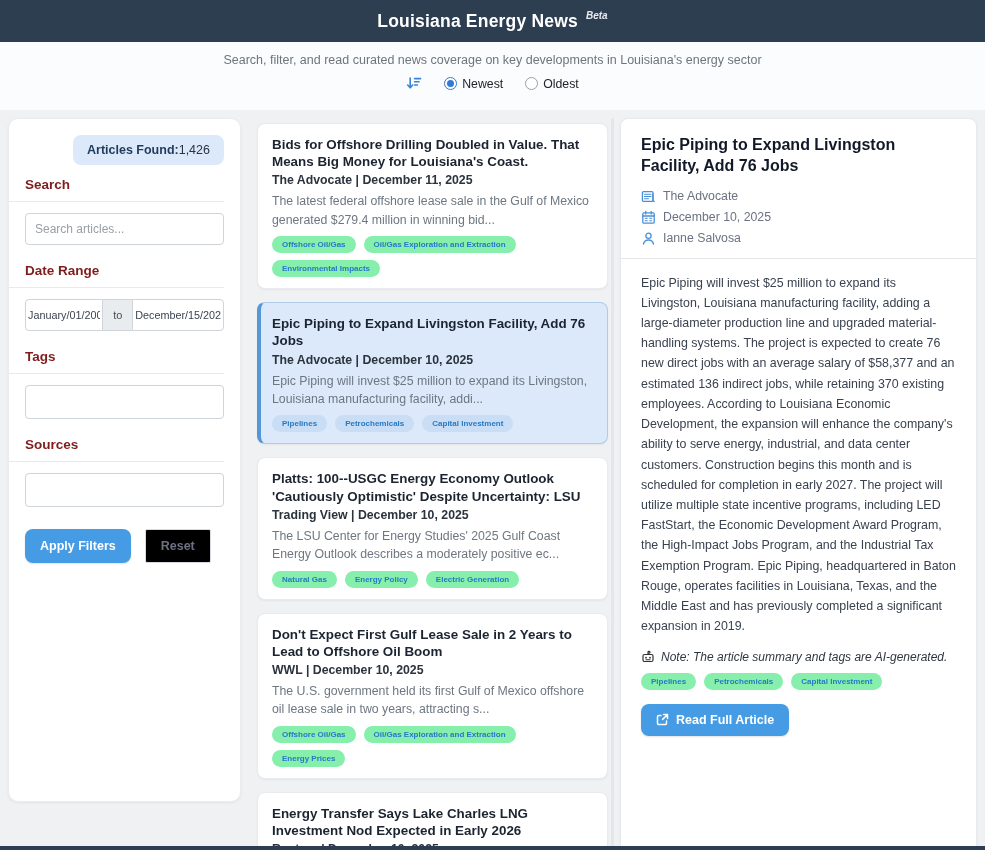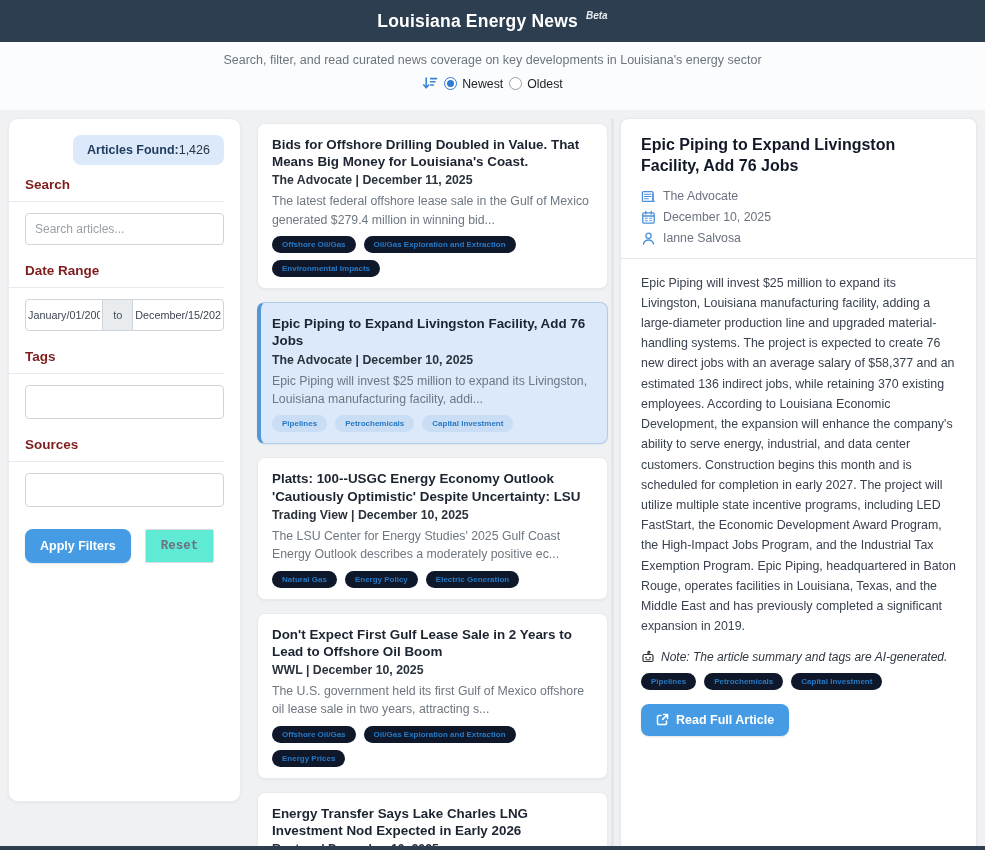--- a/index.html
+++ b/index.html
@@ -10,21 +10,21 @@
   
   .header { position:absolute; top:0; left:0; right:0; height:42px; background:#2c3e50;
             display:flex; align-items:center; justify-content:center; z-index:5; }
   .header h1 { color:#ffffff; font-size:17.5px; font-weight:700; letter-spacing:.2px; }
   .beta { color:#e8ecf1; font-size:10px; font-style:italic; font-weight:600; margin-left:8px;
           transform:translateY(-6px); display:inline-block; }
 
   .subtitle { position:absolute; top:53px; left:0; right:0; text-align:center;
               font-size:12.5px; color:#6c757d; }
   .sort-row { position:absolute; top:76px; left:0; right:0; display:flex; align-items:center;
-              justify-content:center; gap:6px; font-size:12.3px; color:#212529; }
+              justify-content:center; gap:22px; font-size:12.3px; color:#212529; }
   .sort-row label { display:flex; align-items:center; gap:5px; cursor:pointer; }
   .radio { width:13px; height:13px; border-radius:50%; border:1.5px solid #9aa0a6;
            display:inline-block; position:relative; background:#fff; }
   .radio.on { border-color:#2f7bd3; }
   .radio.on::after { content:''; position:absolute; inset:2px; border-radius:50%; background:#2f7bd3; }
 
   .main-bg { position:absolute; top:110px; left:0; right:0; bottom:0; background:#f0f1f3; }
 
   
   .sidebar { position:absolute; left:8px; top:118px; width:233px; height:684px; background:#fff;
@@ -44,36 +44,36 @@
               text-align:center; min-width:0; font-family:"Liberation Sans",sans-serif; background:#fff; }
   .dg input.from { flex:1 1 46%; border-radius:4px 0 0 4px; }
   .dg input.to-d { flex:1 1 54%; border-radius:0 4px 4px 0; }
   .dg .to-sep { width:29px; flex:0 0 29px; background:#e9ecef; border-top:1px solid #ced4da;
                 border-bottom:1px solid #ced4da; display:flex; align-items:center; justify-content:center;
                 font-size:11px; color:#495057; }
   .btn-row { margin-top:22px; display:flex; gap:14px; }
   .btn-primary { background:#459ce4; color:#fff; border:none; border-radius:8px; padding:9px 15px;
                  font-size:12.5px; font-weight:700; cursor:pointer; font-family:"Liberation Sans",sans-serif;
                  box-shadow:0 1px 2px rgba(0,0,0,.12); display:inline-flex; align-items:center; gap:7px; }
-  .btn-ghost { background:#5eead4; color:#6b7280; border:1px solid #d7dade; border-radius:2px;
+  .btn-ghost { background:#000000; color:#6b7280; border:1px solid #d7dade; border-radius:2px;
                padding:9px 15px; font-size:12.5px; font-weight:600; cursor:pointer;
-               font-family:Liberation Mono, monospace; }
+               font-family:Liberation Sans, sans-serif; }
 
   
   .list { position:absolute; left:255px; top:118px; width:355px; bottom:0; overflow:hidden; }
   .scroll-track { position:absolute; left:611px; top:118px; width:3px; bottom:0; background:#e4e6e9;
                   border-radius:2px; }
   .card { background:#fff; border:1px solid #e8eaed; border-radius:8px; box-shadow:0 1px 2px rgba(0,0,0,.05);
           padding:12px 14px 11px; margin:0 2px 13px 2px; cursor:pointer; }
   .list .card:first-child { margin-top:5px; }
   .card.selected { background:#dbe9fb; border-color:#aecbeb; border-left:4px solid #5596d6; padding-left:11px; }
   .card h3 { font-size:13.4px; font-weight:700; color:#1b2430; line-height:1.28; }
   .card .meta { font-size:12.3px; font-weight:600; color:#2b333d; margin:3px 0 5px; }
   .card .excerpt { font-size:12.3px; color:#6e7781; line-height:1.5; }
-  .pill { display:inline-block; background:#0f172a; color:#2779c4; font-size:8px; font-weight:700;
+  .pill { display:inline-block; background:#86efac; color:#2779c4; font-size:8px; font-weight:700;
           padding:4px 10px; border-radius:999px; margin:7px 8px 0 0; white-space:nowrap; }
   .card.selected .pill { background:#c9ddf5; }
 
   
   .detail { position:absolute; left:620px; top:118px; width:357px; bottom:0; background:#fff;
             border:1px solid #e7e9ec; border-bottom:none; border-radius:8px 8px 0 0;
             box-shadow:0 1px 3px rgba(0,0,0,.05); padding:16px 20px; overflow:hidden; }
   .detail h2 { font-size:16px; font-weight:700; color:#111827; line-height:1.3; margin-bottom:12px; }
   .meta-row { display:flex; align-items:center; gap:7px; font-size:12.3px; color:#6b7280; margin-bottom:6px; }
   .detail-rule { height:1px; background:#e5e7eb; margin:12px -20px 14px; }

